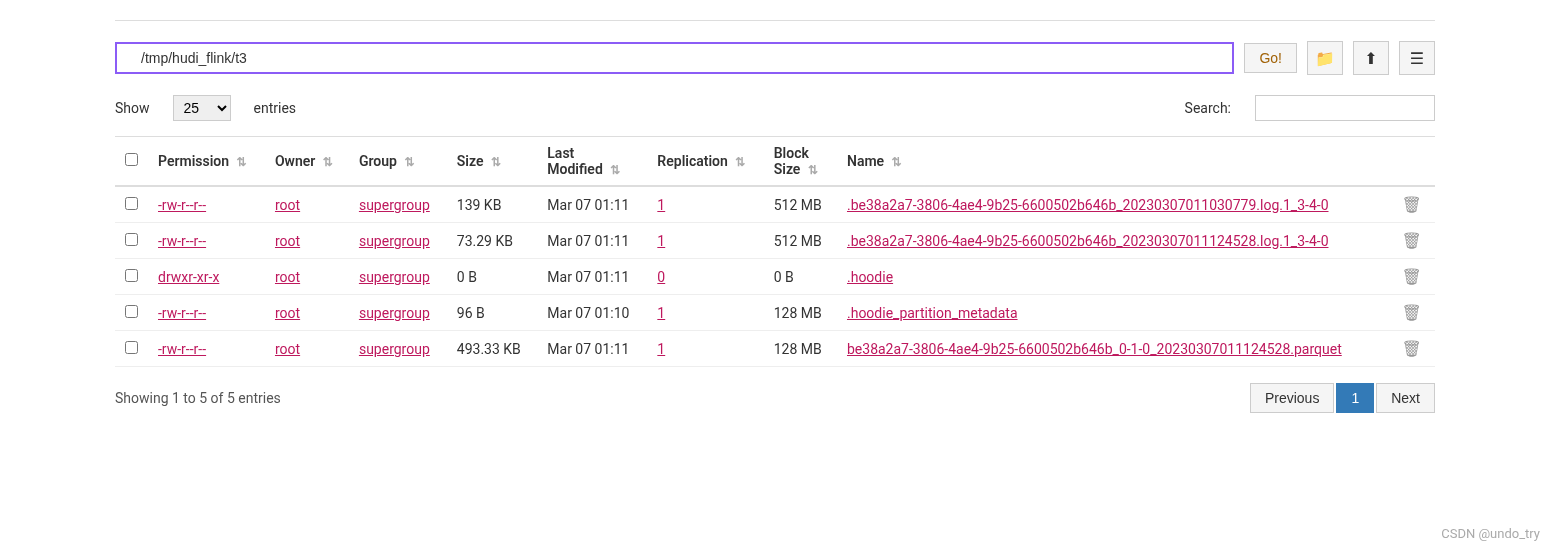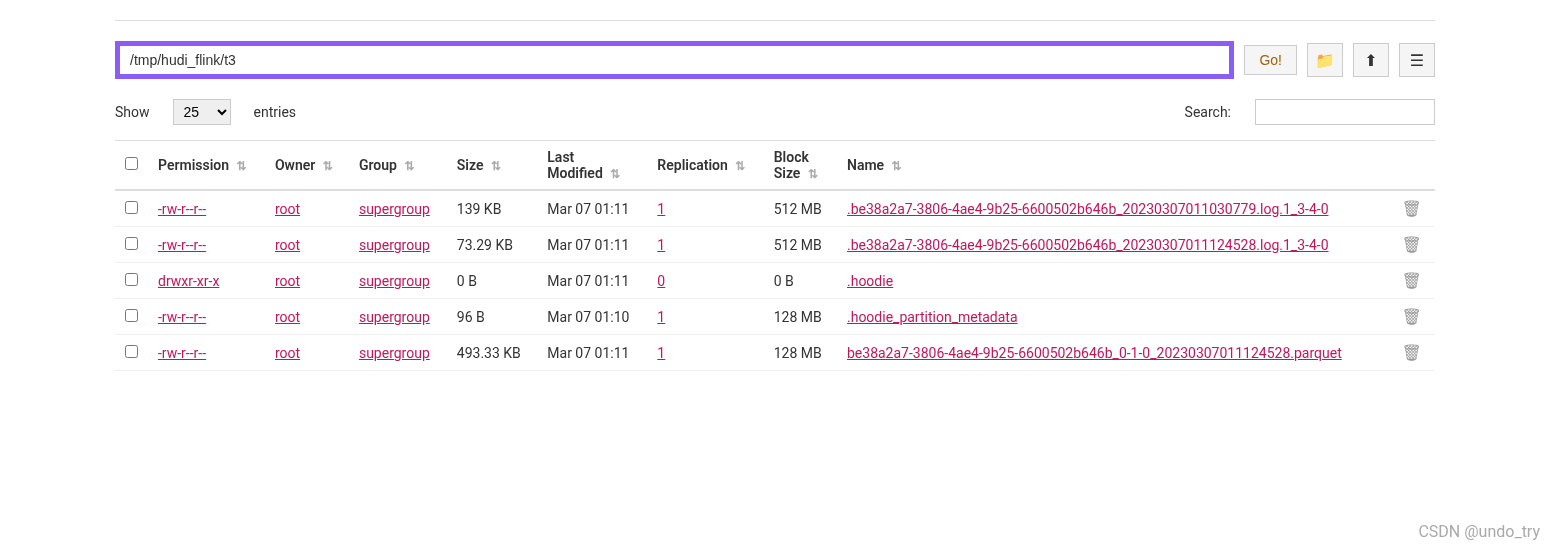--- a/index.html
+++ b/index.html
@@ -26,22 +26,22 @@
       margin-bottom: 20px;
     }
     .path-bar {
       display: flex;
       align-items: center;
       gap: 10px;
       margin-bottom: 20px;
     }
     .path-input {
       flex: 1;
-      border: 5px solid #8b5cf6;
-      padding: 6px 10px;
+      border: 2px solid #8b5cf6;
+      padding: 6px 24px;
       font-size: 14px;
       color: #333;
       outline: none;
     }
     .go-btn {
       background: #f5f5f5;
       border: 1px solid #ccc;
       padding: 6px 14px;
       cursor: pointer;
       font-size: 14px;
@@ -151,21 +151,21 @@
     }
     .page-btn.active {
       background: #337ab7;
       color: #fff;
       border-color: #337ab7;
     }
     .watermark {
       position: fixed;
       bottom: 10px;
       right: 10px;
-      font-size: 16px;
+      font-size: 13px;
       color: #aaa;
     }
     .name-col { word-break: break-all; }
   </style>
 </head>
 <body>
 
 <div class="page-container">
 
   <hr class="divider">
@@ -275,15 +275,23 @@
           <td>493.33 KB</td>
           <td>Mar 07 01:11</td>
           <td><a class="link-blue">1</a></td>
           <td>128 MB</td>
           <td class="name-col"><a class="link-blue">be38a2a7-3806-4ae4-9b25-6600502b646b_0-1-0_20230307011124528.parquet</a></td>
           <td><span class="delete-icon">🗑</span></td>
         </tr>
       </tbody>
   </table>
 
+  <div class="footer-row">
+    <span class="showing-text">Showing 1 to 5 of 5 entries</span>
+    <div class="pagination">
+      <button class="page-btn">Previous</button>
+      <button class="page-btn active">1</button>
+      <button class="page-btn">Next</button>
+    </div>
+  </div>
 </div>
 
 <div class="watermark">CSDN @undo_try</div>
 
 </body></html>

